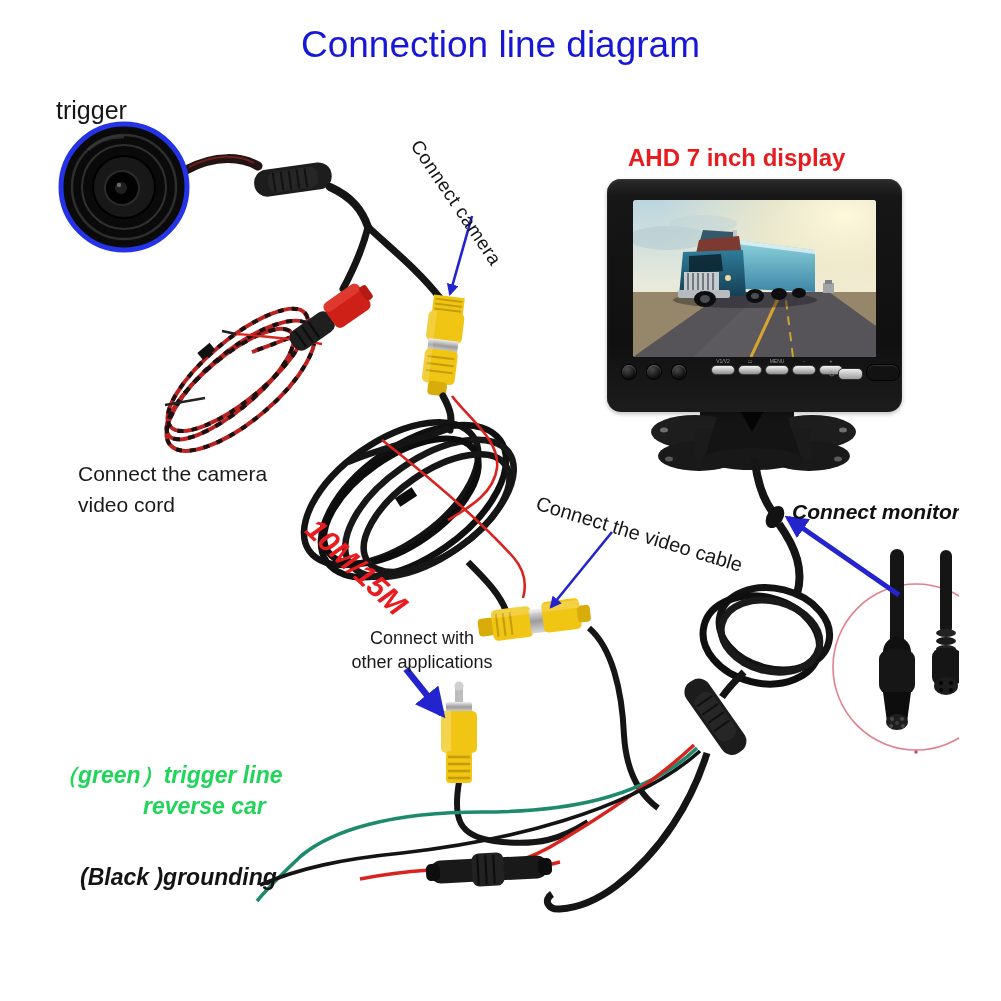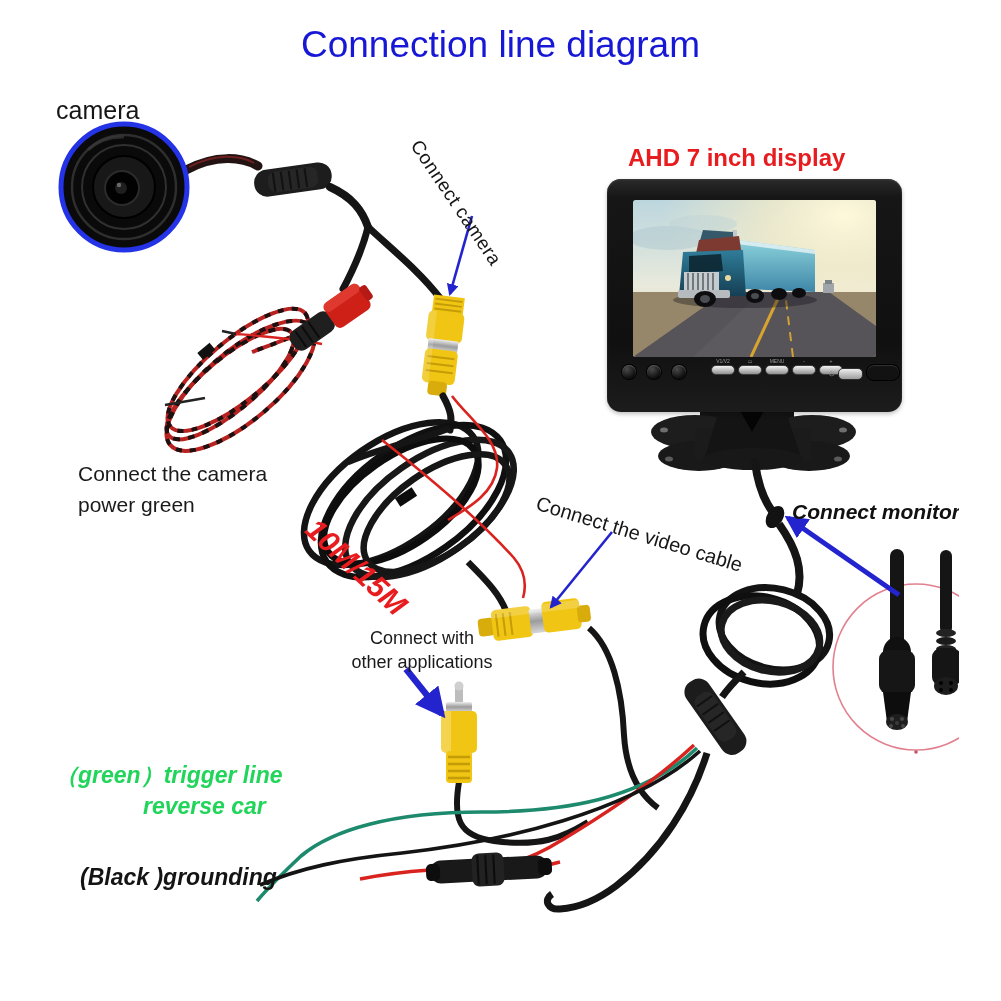--- a/index.html
+++ b/index.html
@@ -244,26 +244,26 @@
       <circle cx="124" cy="187" r="42" fill="none" stroke="#303030" stroke-width="2"></circle>
       <circle cx="124" cy="187" r="31" fill="#181818" stroke="#000" stroke-width="2"></circle>
       <circle cx="122" cy="188" r="17" fill="#020202" stroke="#2b2b2b" stroke-width="2"></circle>
       <circle cx="121" cy="188" r="6" fill="#1f1f1f"></circle>
       <circle cx="119" cy="185" r="2.2" fill="#6a6a6a"></circle>
       <path d="M 88 150 A 50 50 0 0 1 124 137" stroke="#3c3c3c" stroke-width="3" fill="none" opacity=".7"></path>
     </g>
   </svg>
 
   <div class="lbl title">Connection line diagram</div>
-  <div class="lbl camera-label">camera</div>
+  <div class="lbl camera-label">trigger</div>
   <div class="lbl connect-camera">Connect camera</div>
   <div class="lbl display-title">AHD 7 inch display</div>
   <div class="lbl power-cord">
     <div>Connect the camera</div>
-    <div>power green</div>
+    <div>video cord</div>
   </div>
   <div class="lbl cable-length">10M/15M</div>
   <div class="lbl video-cable">Connect the video cable</div>
   <div class="lbl other-apps">
     <div>Connect with</div>
     <div>other applications</div>
   </div>
   <div class="lbl connect-monitor">Connect monitor</div>
   <div class="lbl trigger">（green）trigger line</div>
   <div class="lbl reverse">reverse car</div>

